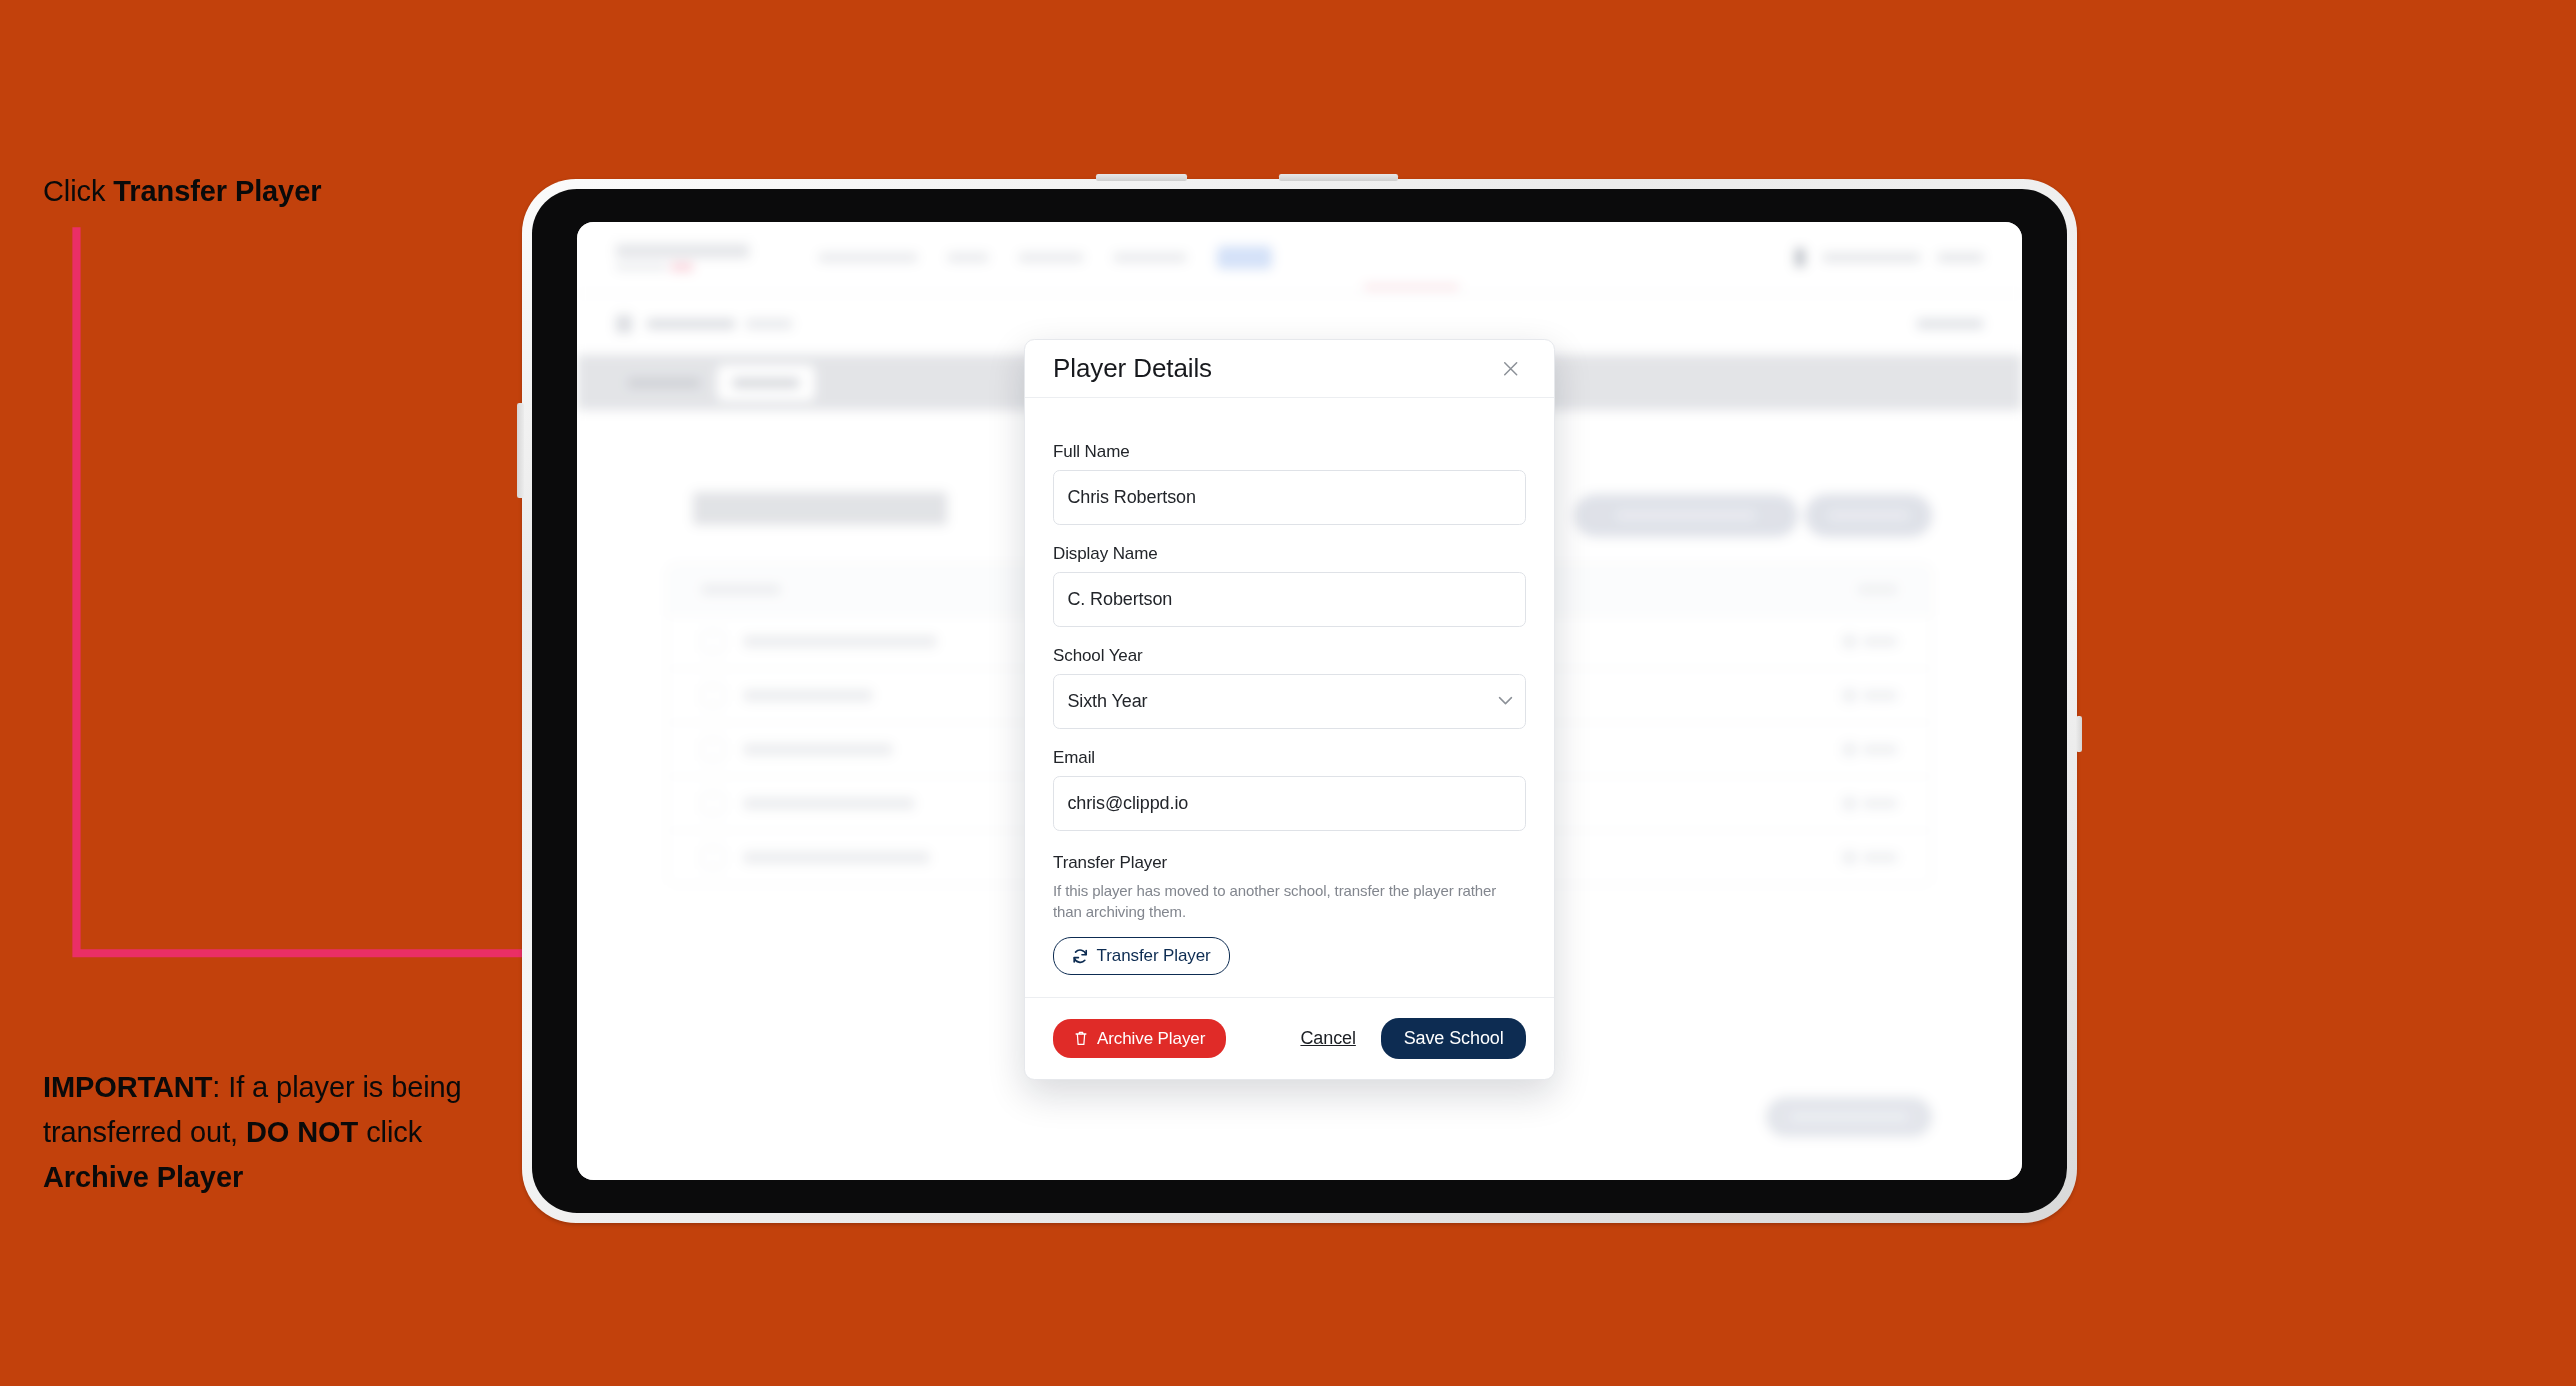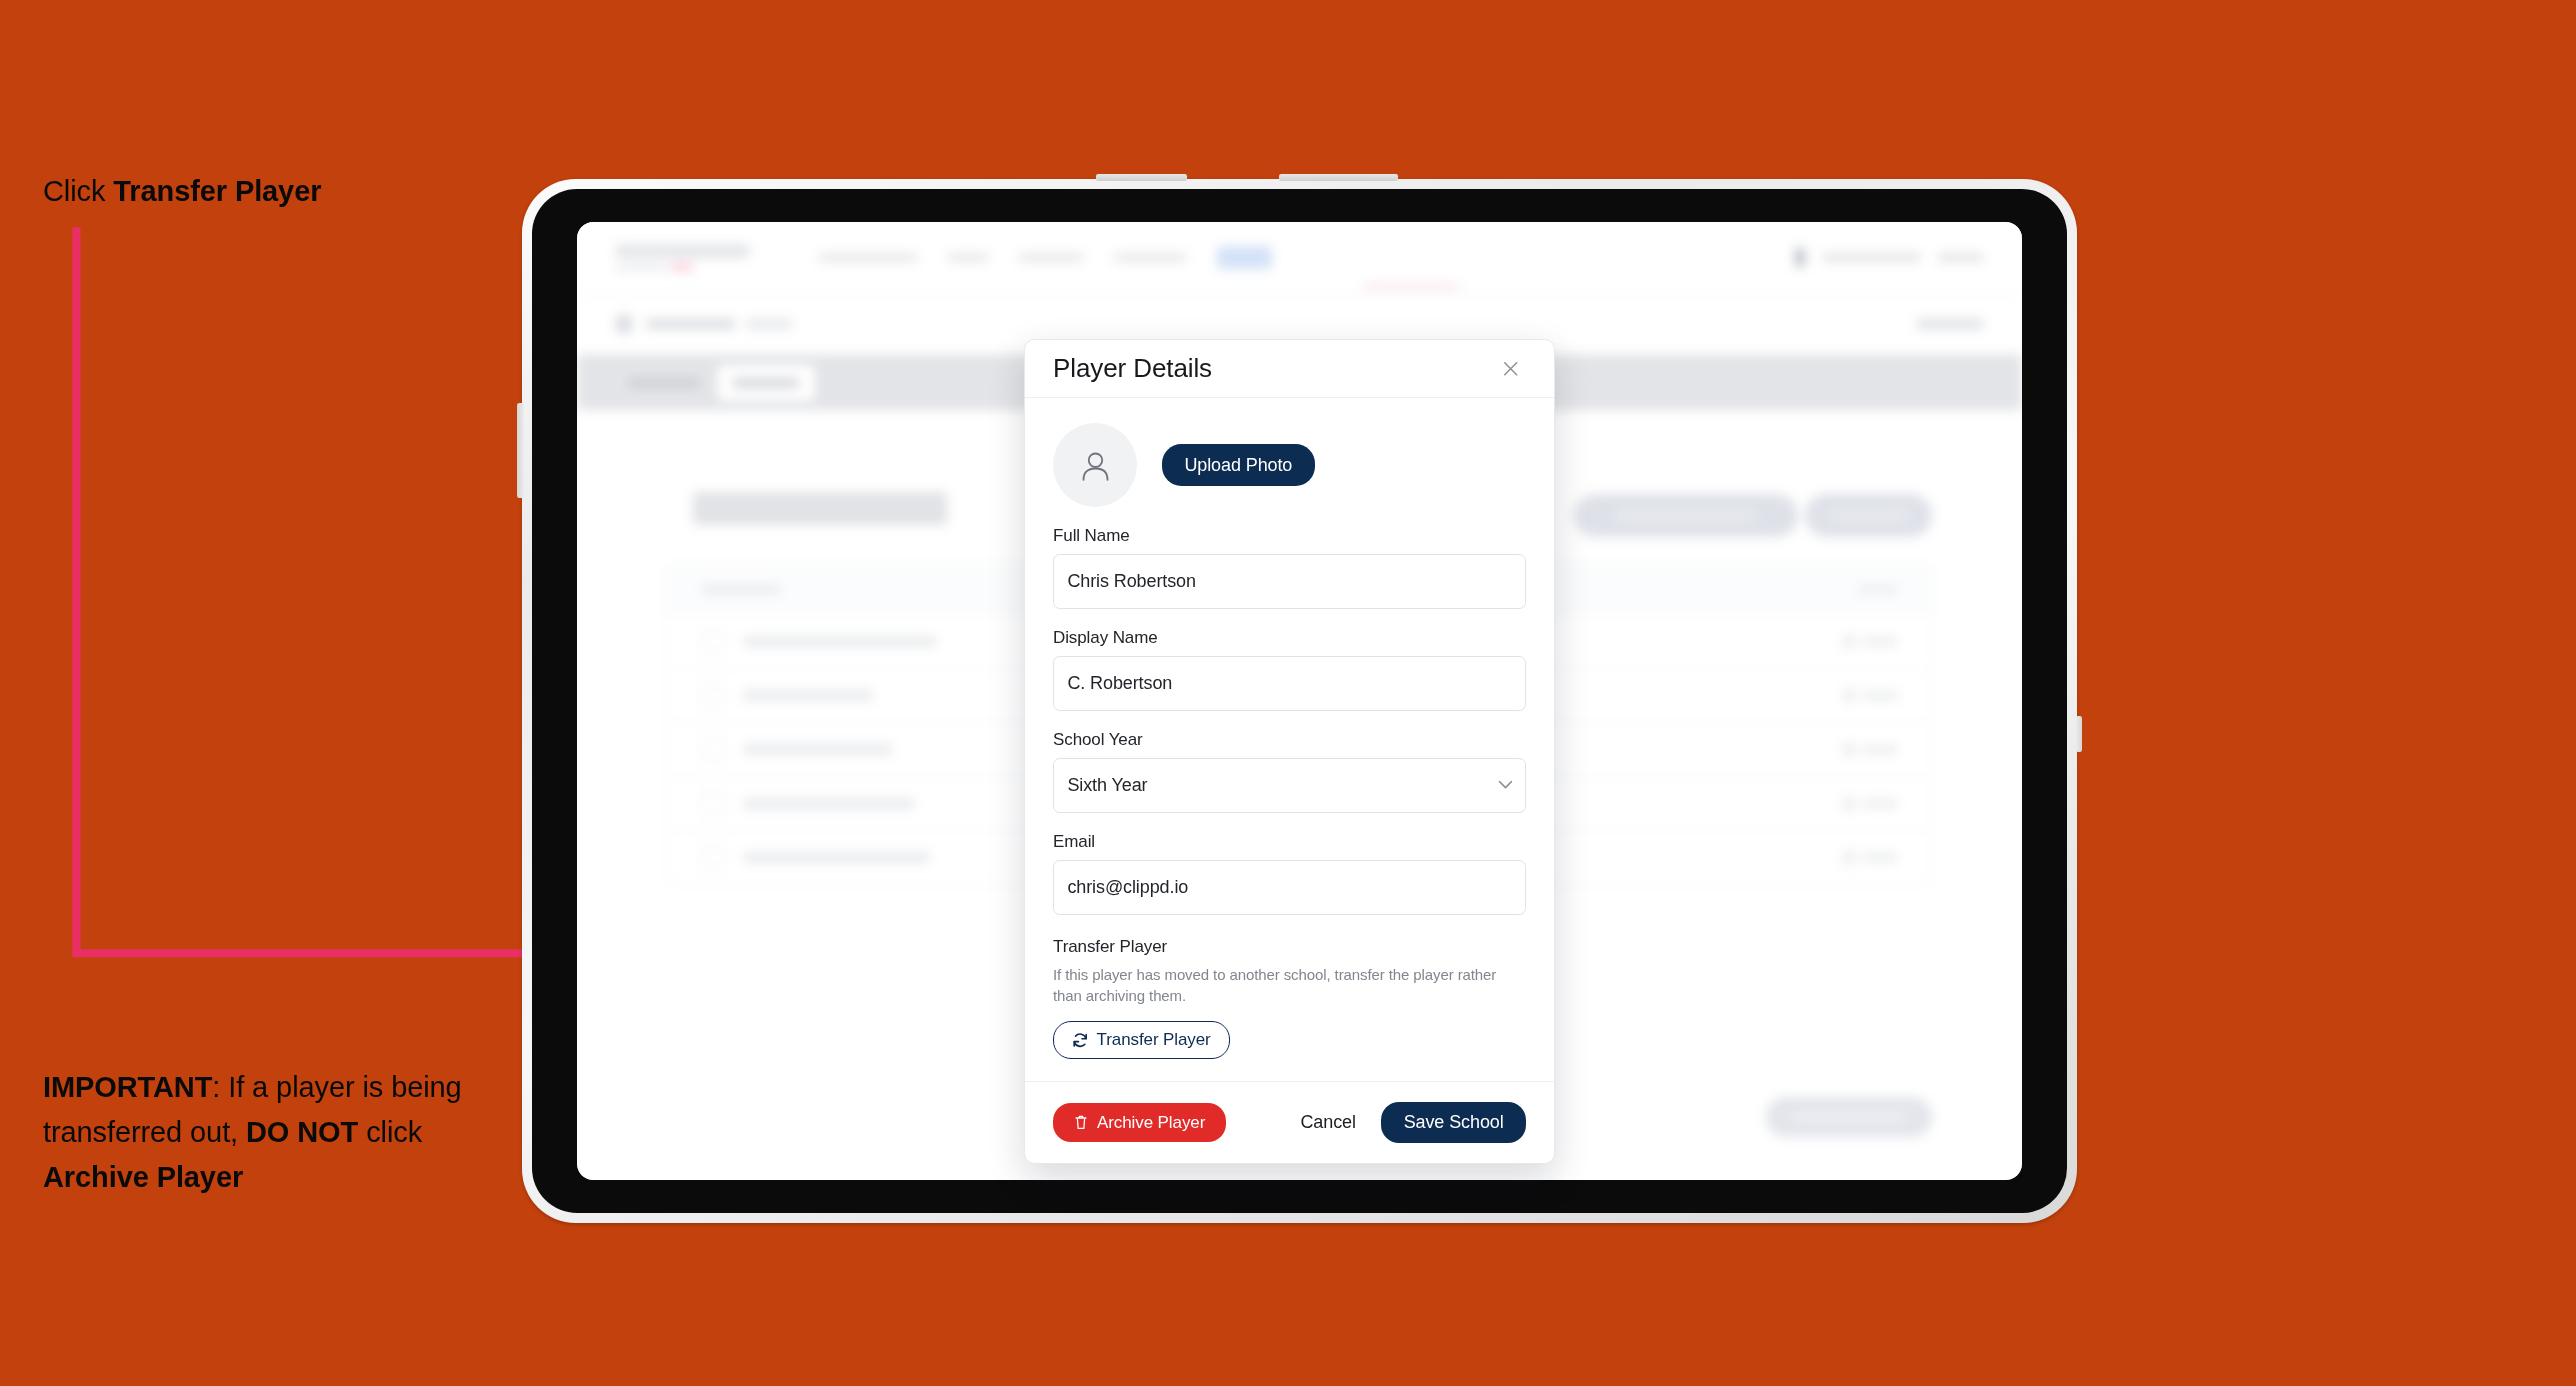--- a/index.html
+++ b/index.html
@@ -306,21 +306,21 @@
     display: inline-flex; align-items: center; gap: 9px;
     background: #e02b28; color: #ffffff; border: none;
     border-radius: 18px; padding: 9.7px 21px;
     font-size: 17px; font-family: "Liberation Sans", sans-serif;
     cursor: pointer; letter-spacing: -0.1px;
   }
   .footer-right { margin-left: auto; display: flex; align-items: center; gap: 22.4px; }
   .cancel-btn {
     background: none; border: none; color: #1a1d22;
     font-size: 18px; font-family: "Liberation Sans", sans-serif;
-    cursor: pointer; letter-spacing: -0.1px; padding: 4.5px 3px;
+    cursor: pointer; letter-spacing: -0.1px; padding: 4.5px 3px; text-decoration: underline;
   }
   .save-btn {
     background: #0d2c52; color: #ffffff; border: none;
     border-radius: 18px; padding: 10.4px 22.4px;
     font-size: 18px; font-family: "Liberation Sans", sans-serif;
     cursor: pointer; letter-spacing: -0.1px;
   }
 </style>
 </head>
 <body>
@@ -464,29 +464,20 @@
       <div class="modal-title">Player Details</div>
       <div class="modal-close">
         <svg width="19.4" height="19.4" viewBox="0 0 26 26">
           <path d="M5 5 L21 21 M21 5 L5 21" stroke="#8b9097" stroke-width="2" stroke-linecap="round" fill="none"></path>
         </svg>
       </div>
     </div>
 
     <div class="modal-body">
 
-      <div class="photo-row">
-        <div class="avatar-circle">
-          <svg width="39" height="39" viewBox="0 0 52 52">
-            <circle cx="26" cy="19" r="9" fill="none" stroke="#6f747c" stroke-width="2.4"></circle>
-            <path d="M10 45 C10 33 18 30 26 30 C34 30 42 33 42 45" fill="none" stroke="#6f747c" stroke-width="2.4" stroke-linecap="round"></path>
-          </svg>
-        </div>
-        <button class="upload-btn">Upload Photo</button>
-      </div>
 
       <div class="field">
         <div class="field-label">Full Name</div>
         <input class="field-input" type="text" value="Chris Robertson" style="">
       </div>
 
       <div class="field">
         <div class="field-label">Display Name</div>
         <input class="field-input" type="text" value="C. Robertson" style="">
       </div>

